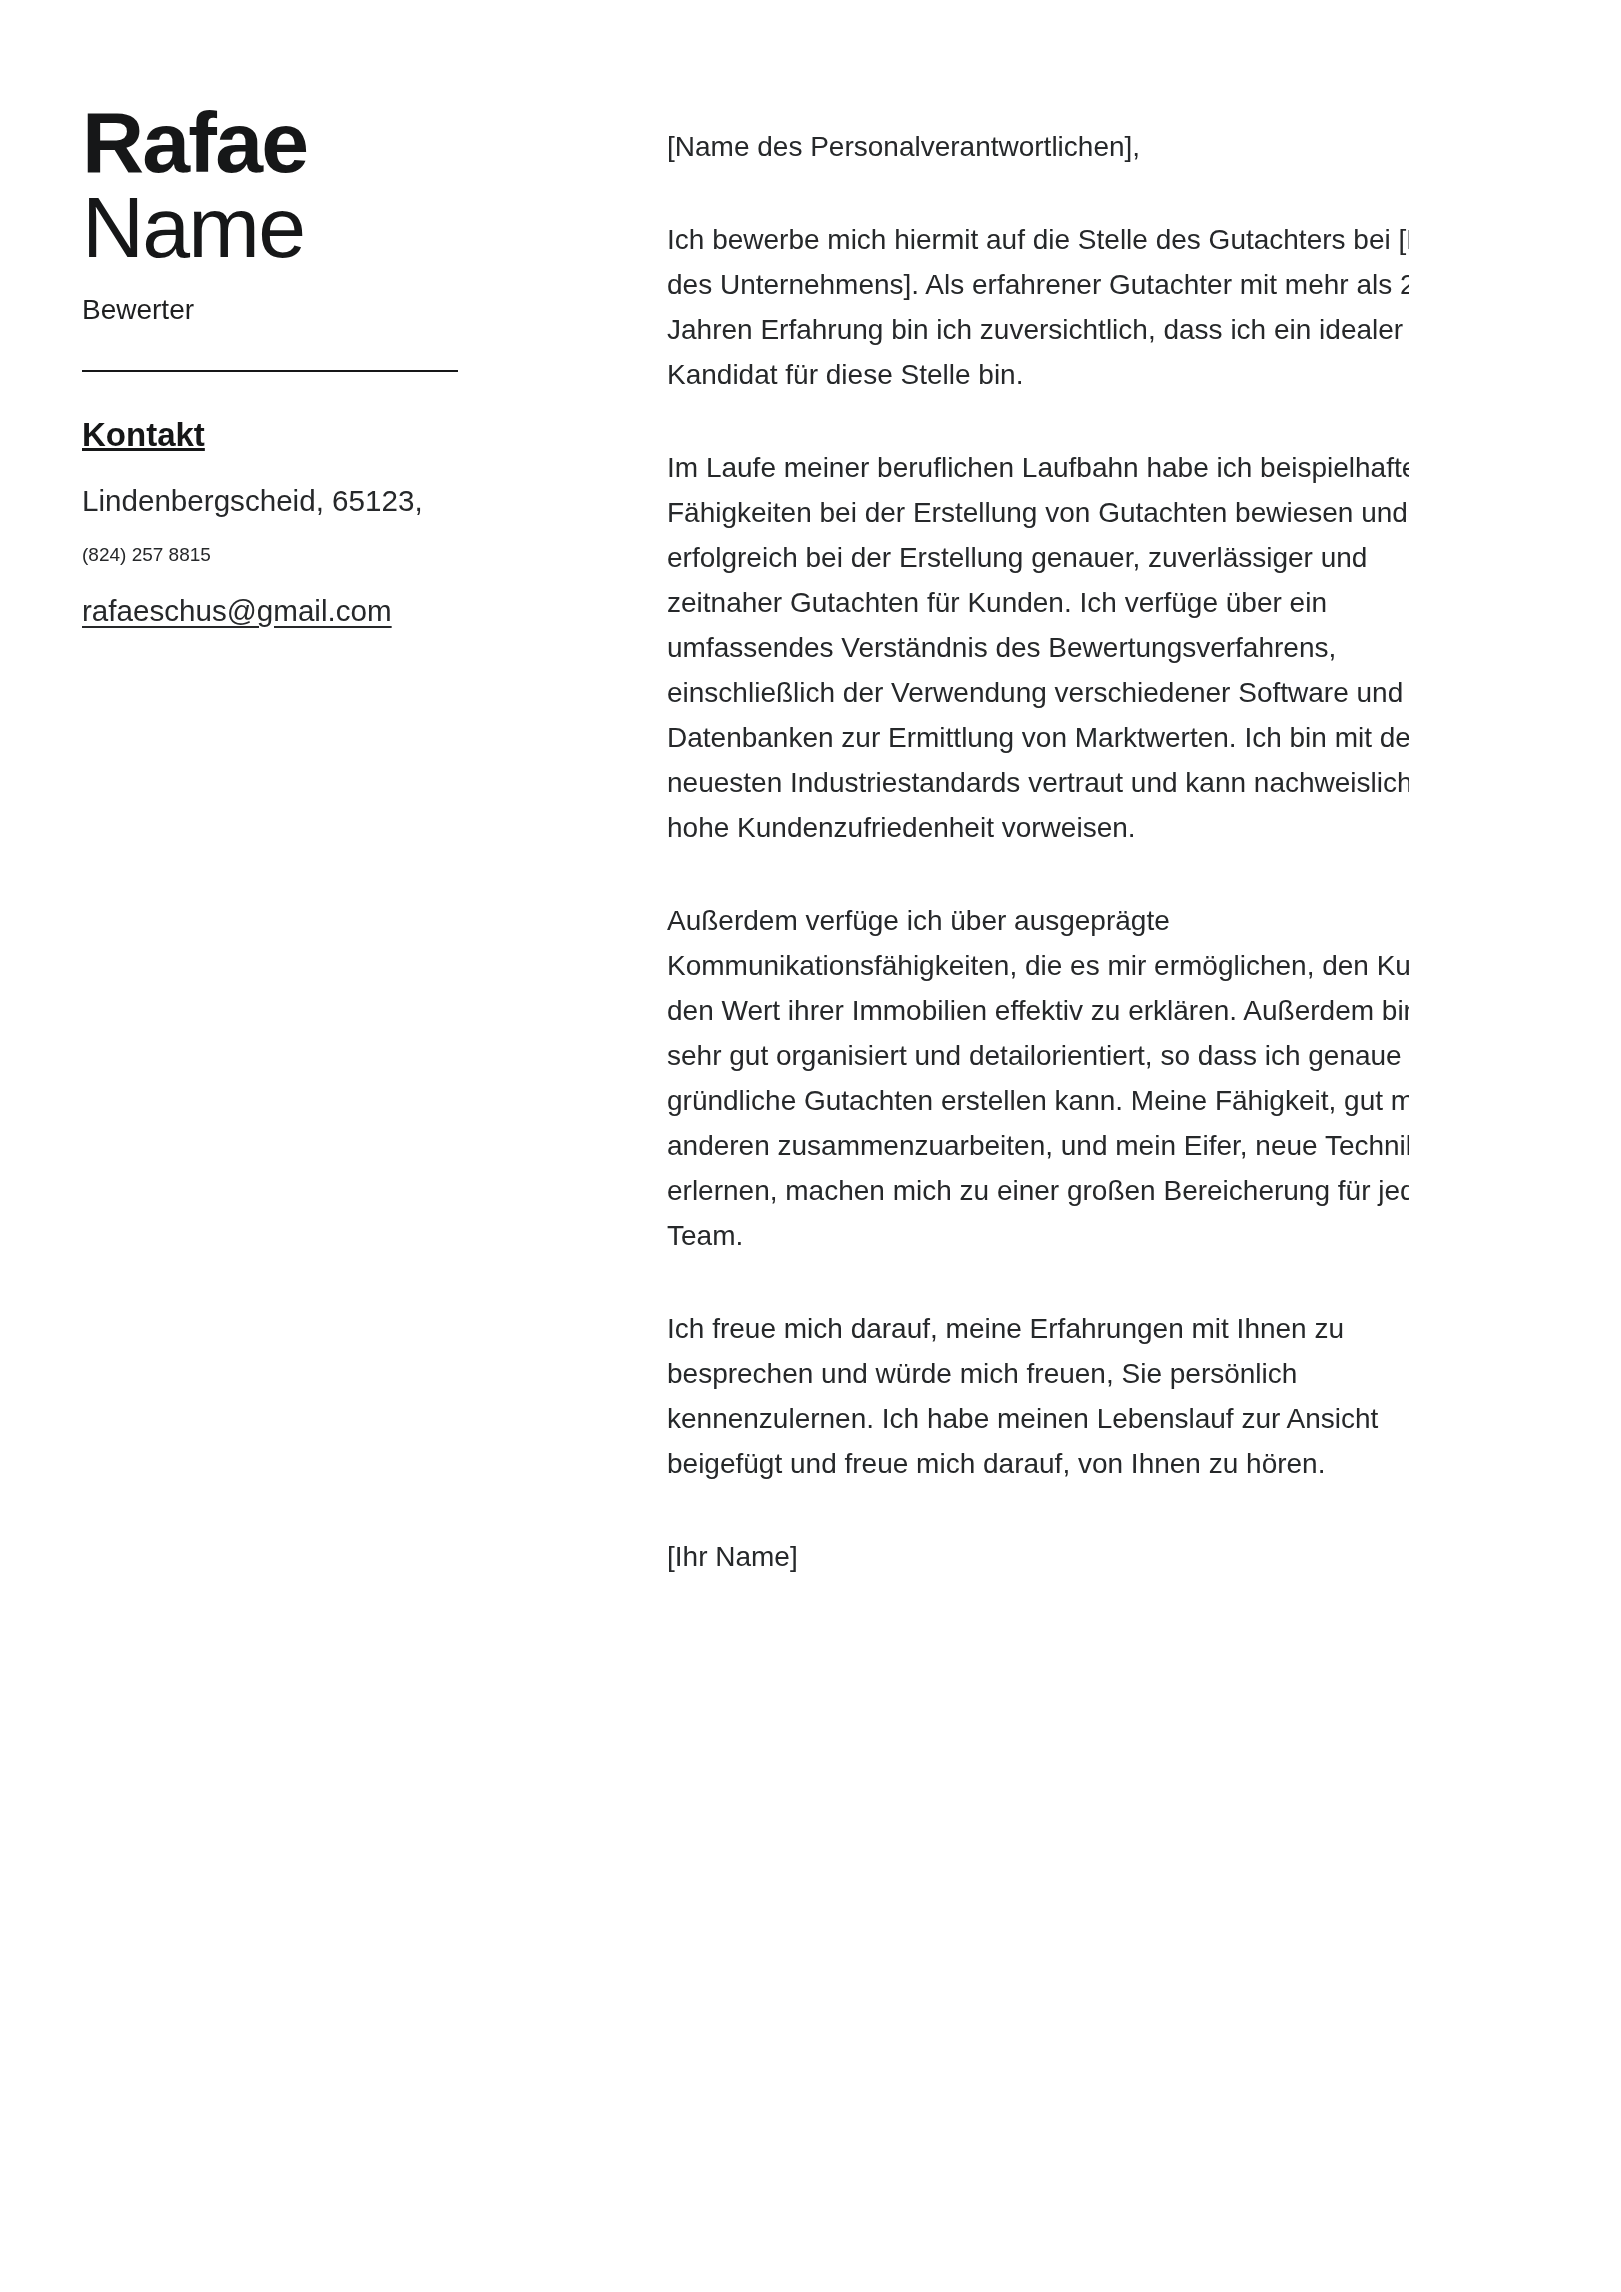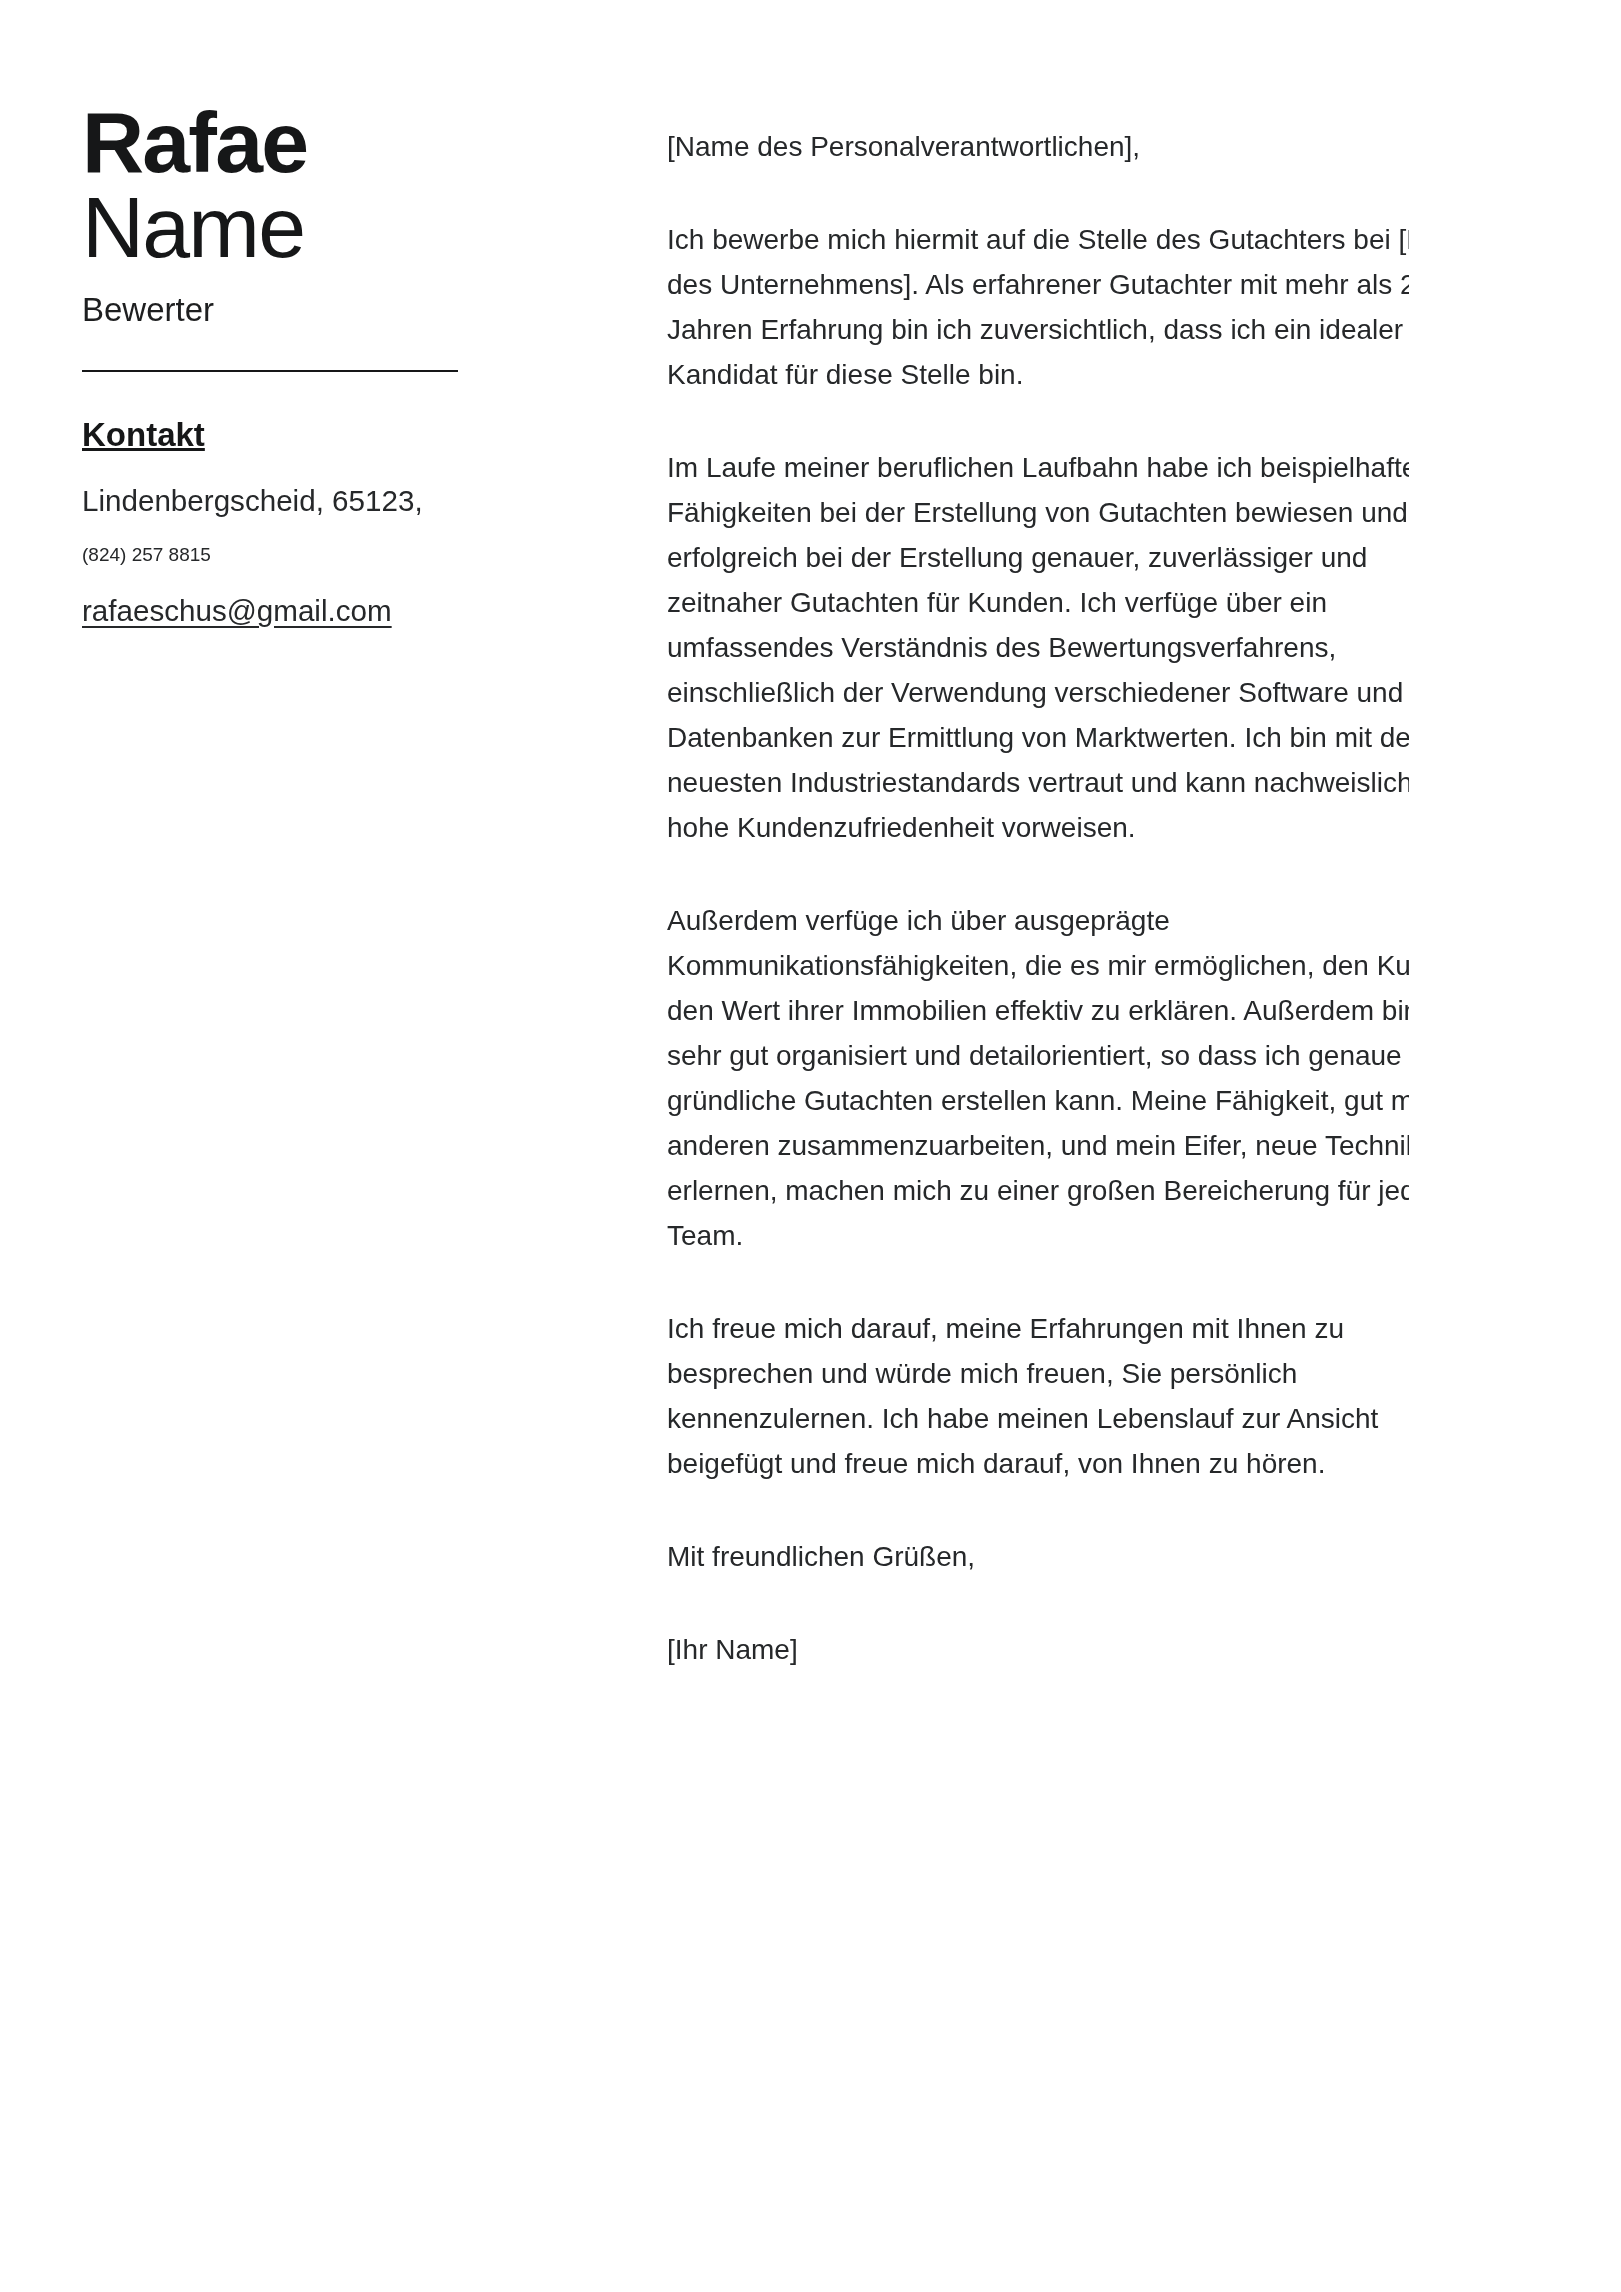--- a/index.html
+++ b/index.html
@@ -27,21 +27,21 @@
   .name-block {
     font-size: 86px;
     line-height: 85px;
     letter-spacing: -1.8px;
     color: #161718;
   }
   .name-first { font-weight: 700; }
   .name-last  { font-weight: 400; }
   .job-title {
     margin-top: 18px;
-    font-size: 33px;
+    font-size: 28px;
     line-height: 43px;
     color: #1e1f20;
   }
   .divider {
     margin: 39px 0 0 0;
     border: none;
     border-top: 2.7px solid #161718;
     width: 376px;
   }
   .contact-heading {
@@ -115,18 +115,17 @@
 
     <a class="contact-email" href="#">rafaeschus@gmail.com</a>
   </aside>
 
   <main class="letter">
     <p>[Name des Personalverantwortlichen],</p>
     <p>Ich bewerbe mich hiermit auf die Stelle des Gutachters bei [Name des Unternehmens]. Als erfahrener Gutachter mit mehr als 2-5 Jahren Erfahrung bin ich zuversichtlich, dass ich ein idealer Kandidat für diese Stelle bin.</p>
     <p>Im Laufe meiner beruflichen Laufbahn habe ich beispielhafte Fähigkeiten bei der Erstellung von Gutachten bewiesen und war erfolgreich bei der Erstellung genauer, zuverlässiger und zeitnaher Gutachten für Kunden. Ich verfüge über ein umfassendes Verständnis des Bewertungsverfahrens, einschließlich der Verwendung verschiedener Software und Datenbanken zur Ermittlung von Marktwerten. Ich bin mit den neuesten Industriestandards vertraut und kann nachweislich eine hohe Kundenzufriedenheit vorweisen.</p>
     <p>Außerdem verfüge ich über ausgeprägte Kommunikationsfähigkeiten, die es mir ermöglichen, den Kunden den Wert ihrer Immobilien effektiv zu erklären. Außerdem bin ich sehr gut organisiert und detailorientiert, so dass ich genaue und gründliche Gutachten erstellen kann. Meine Fähigkeit, gut mit anderen zusammenzuarbeiten, und mein Eifer, neue Techniken zu erlernen, machen mich zu einer großen Bereicherung für jedes Team.</p>
     <p>Ich freue mich darauf, meine Erfahrungen mit Ihnen zu besprechen und würde mich freuen, Sie persönlich kennenzulernen. Ich habe meinen Lebenslauf zur Ansicht beigefügt und freue mich darauf, von Ihnen zu hören.</p>
-    <p>Mit freundlichen Grüßen,</p>
     <p>[Ihr Name]</p>
   </main>
 
 </div>
 
 
 </body></html>

